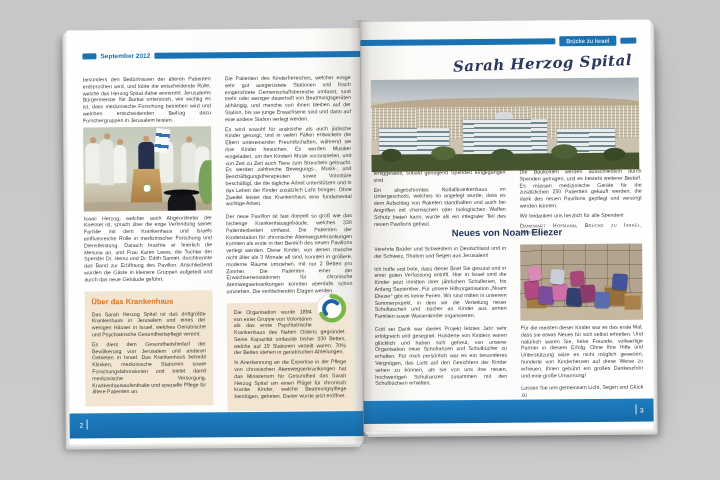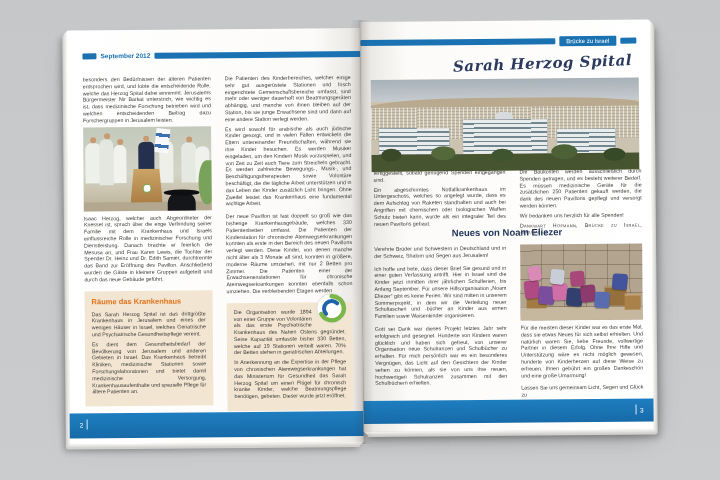--- a/index.html
+++ b/index.html
@@ -148,21 +148,21 @@
           <div class="podium"></div>
           <div class="podium-logo"></div>
           <div class="hat-man"></div>
           <div class="hat-brim"></div>
           <div class="plant"></div>
         </div>
 
         <p class="body">Isaac Herzog, welcher auch Abgeordneter der Knesset ist, sprach über die enge Verbindung seiner Familie mit dem Krankenhaus und Israels einflussreiche Rolle in medizinischer Forschung und Dienstleistung. Danach brachte er feierlich die Mesusa an, und Frau Karen Lewis, die Tochter der Spender Dr. Heinz und Dr. Edith Samier, durchtrennte das Band zur Eröffnung des Pavillon. Anschließend wurden die Gäste in kleinere Gruppen aufgeteilt und durch das neue Gebäude geführt.</p>
 
         <div class="cream">
-          <h3>Räume das Krankenhaus</h3>
+          <h3>Über das Krankenhaus</h3>
           <p class="body">Das Sarah Herzog Spital ist das drittgrößte Krankenhaus in Jerusalem und eines der wenigen Häuser in Israel, welches Geriatrische und Psychiatrische Gesundheitspflege vereint.</p>
           <p class="body">Es dient dem Gesundheitsbedarf der Bevölkerung von Jerusalem und anderen Gebieten in Israel. Das Krankenhaus betreibt Kliniken, medizinische Stationen sowie Forschungslaboratorien und bietet damit medizinische Versorgung, Krankenhausaufenthalte und spezielle Pflege für ältere Patienten an.</p>
         </div>
       </div>
 
       <div class="col lp-col2">
         <p class="body">Die Patienten des Kinderbereiches, welcher einige sehr gut ausgerüstete Stationen und frisch eingerichtete Gemeinschaftsbereiche umfasst, sind mehr oder weniger dauerhaft von Beatmungsgeräten abhängig, und manche von ihnen bleiben auf der Station, bis sie junge Erwachsene sind und dann auf eine andere Station verlegt werden.</p>
         <p class="body">Es wird sowohl für arabische als auch jüdische Kinder gesorgt, und in vielen Fällen entwickeln die Eltern untereinander Freundschaften, während sie ihre Kinder besuchen. Es werden Musiker eingeladen, um den Kindern Musik vorzuspielen, und von Zeit zu Zeit auch Tiere zum Streicheln gebracht. Es werden zahlreiche Bewegungs-, Musik-, und Beschäftigungstherapeuten sowie Volontäre beschäftigt, die die tägliche Arbeit unterstützen und in das Leben der Kinder zusätzlich Licht bringen. Ohne Zweifel leistet das Krankenhaus eine fundamental wichtige Arbeit.</p>
         <p class="body gap">Der neue Pavillon ist fast doppelt so groß wie das bisherige Krankenhausgebäude, welches 330 Patientenbetten umfasst. Die Patienten der Kinderstation für chronische Atemwegserkrankungen konnten als erste in den Bereich des neuen Pavillons verlegt werden. Diese Kinder, von denen manche nicht älter als 3 Monate alt sind, konnten in größere, moderne Räume umziehen, mit nur 2 Betten pro Zimmer. Die Patienten einer der Erwachsenenstationen für chronische Atemwegserkrankungen konnten ebenfalls schon umziehen. Die verbleibenden Etagen werden</p>
 

